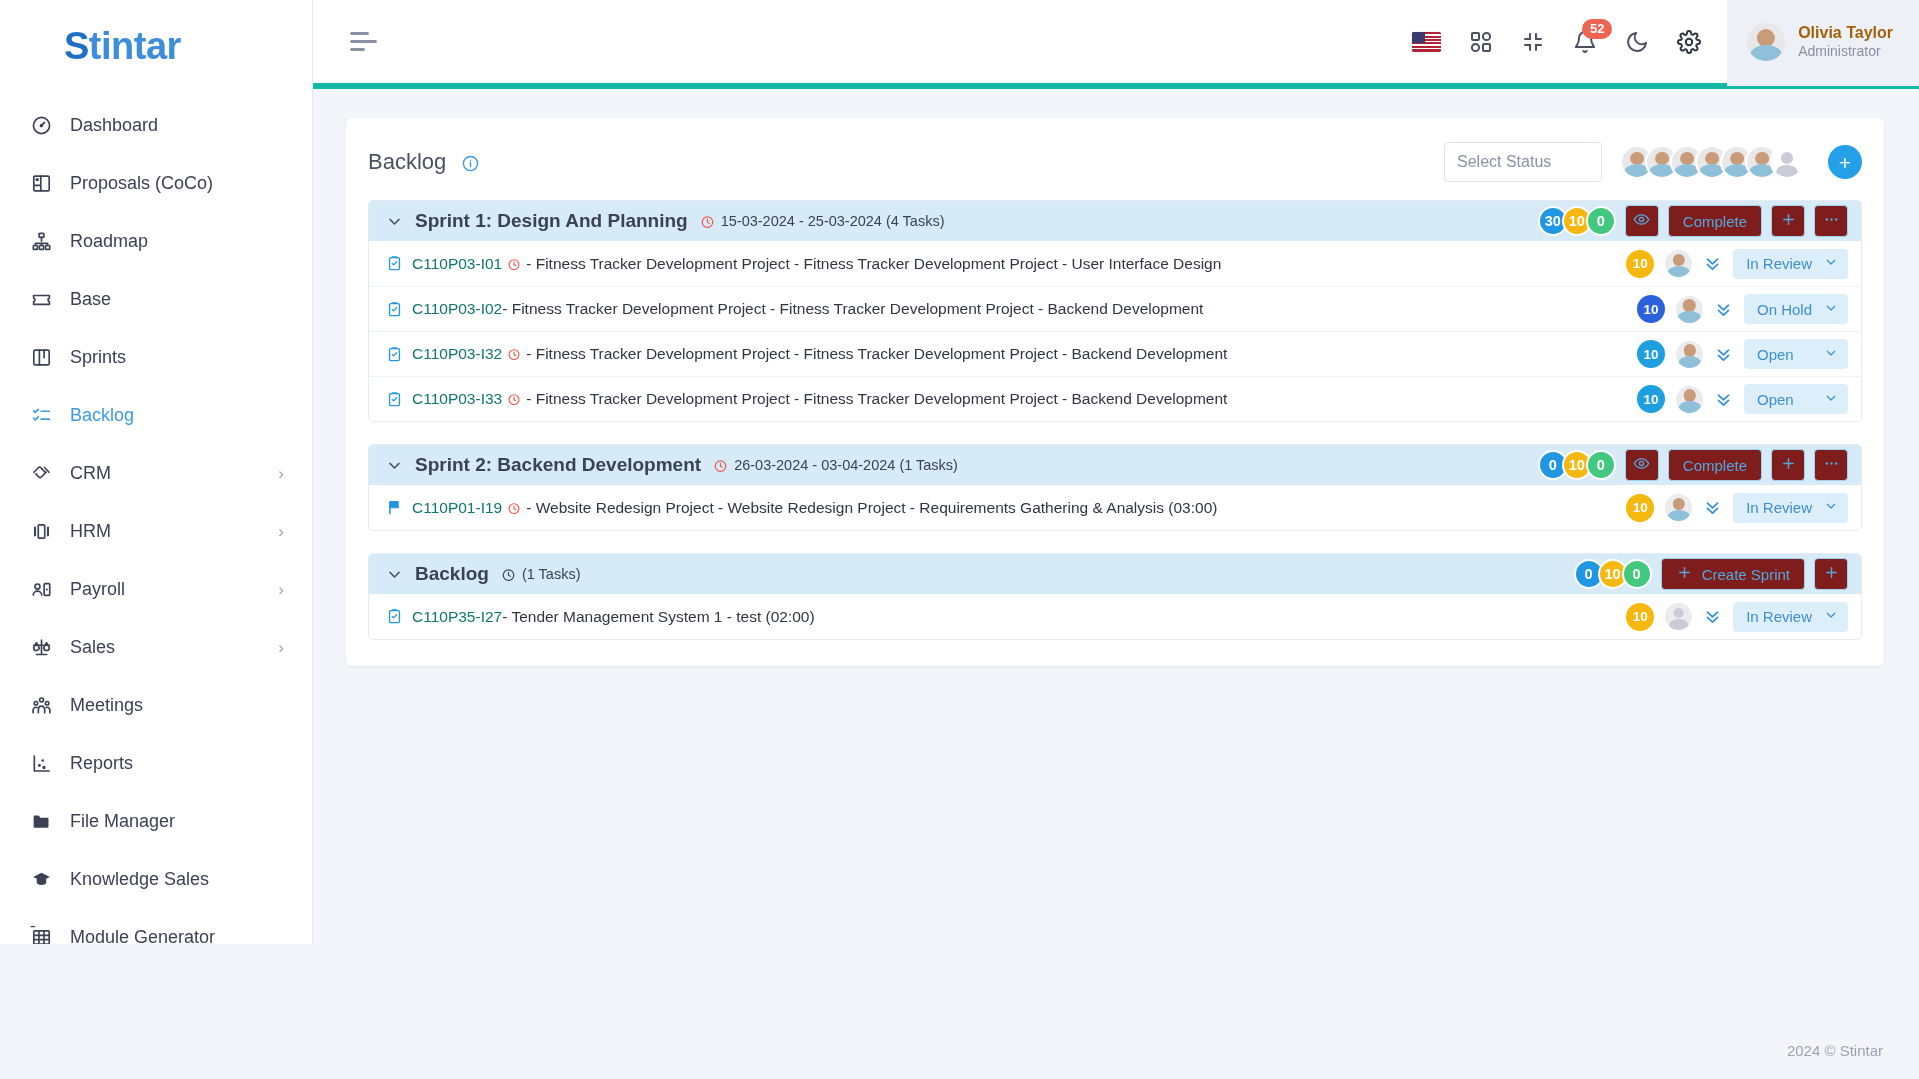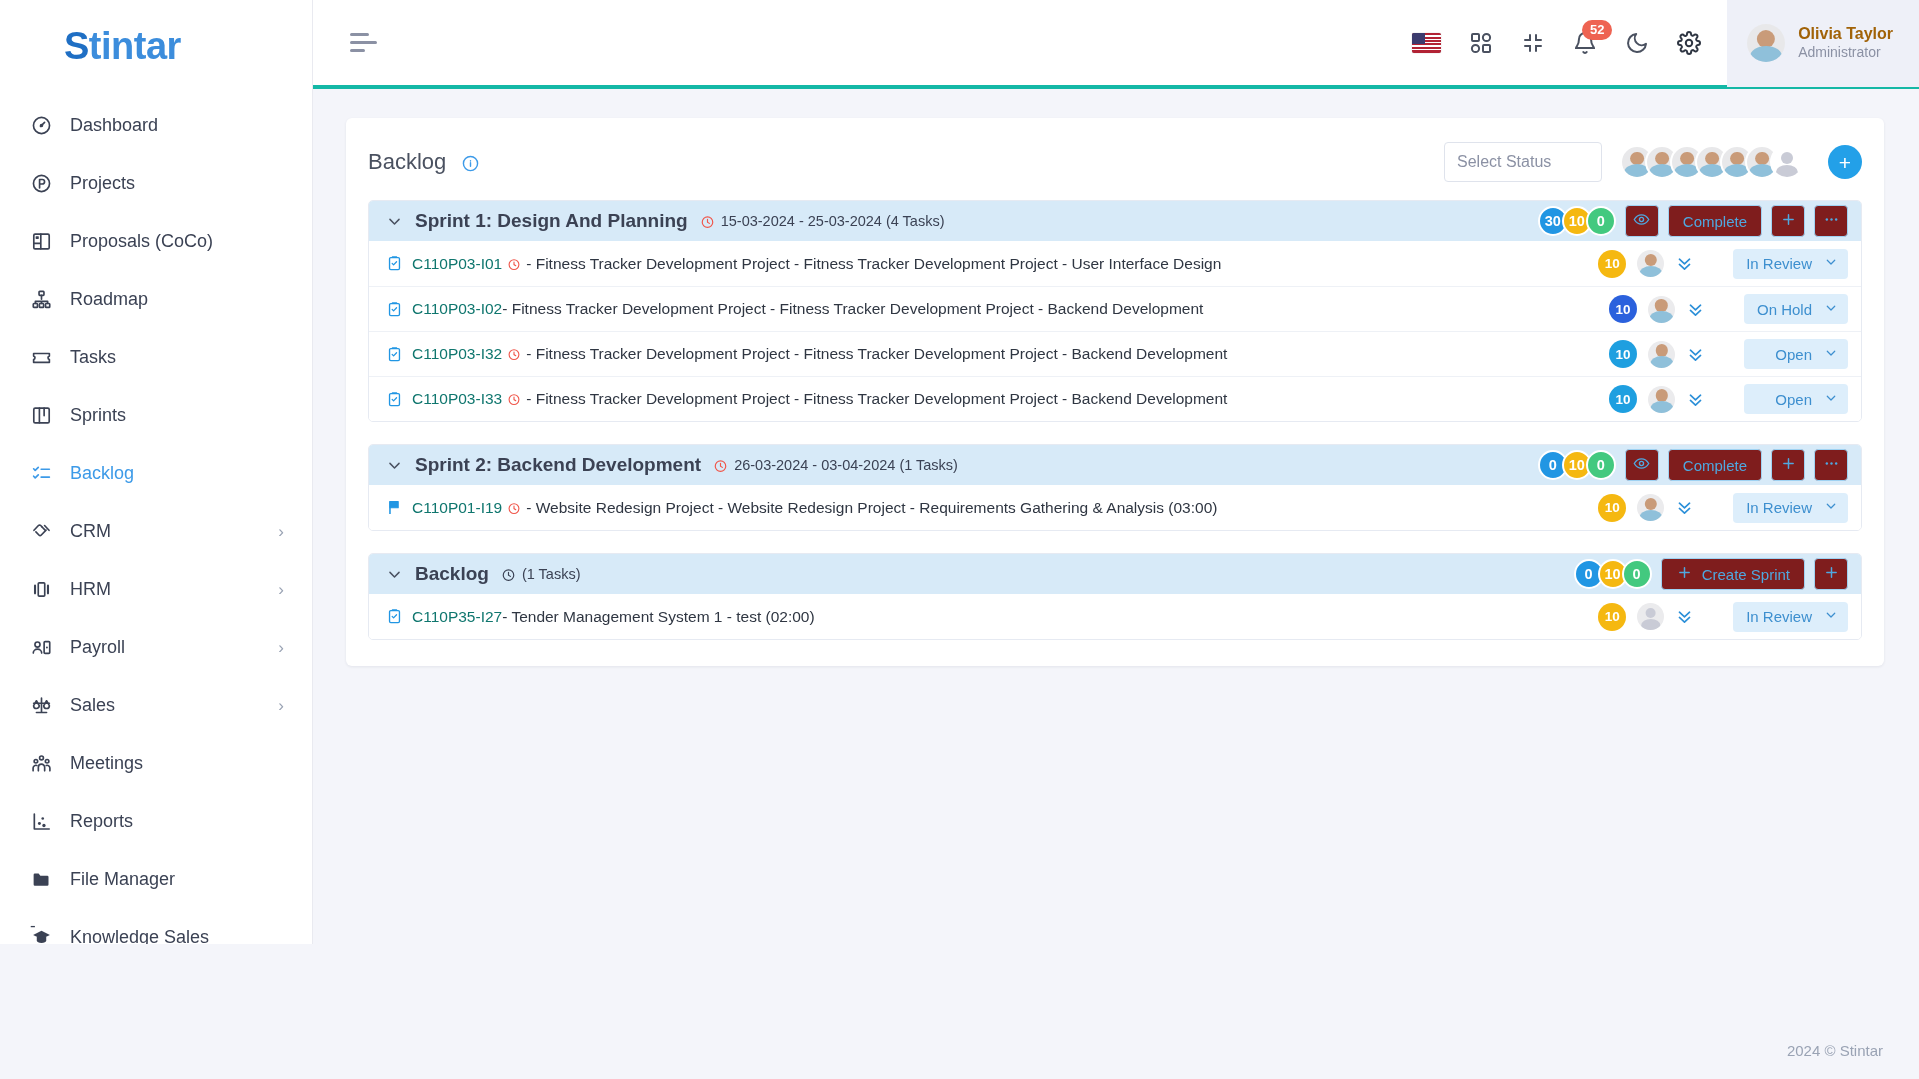--- a/index.html
+++ b/index.html
@@ -62,21 +62,21 @@
     color: #3b4254; font-size: 17px;
   }
 
   
   .main { flex: 1; display: flex; flex-direction: column; min-width: 0; }
 
   
   .topbar {
     height: 89px; background: #ffffff;
     display: flex; align-items: center;
-    border-bottom: 4px solid #14b8a6;
+    border-bottom: 6px solid #14b8a6;
     flex-shrink: 0;
   }
   .hamburger {
     margin-left: 37px; width: 30px; cursor: pointer;
     display: flex; flex-direction: column; gap: 5px;
   }
   .hamburger span {
     display: block; height: 3px; border-radius: 2px; background: #8b91a4;
   }
   .hamburger span:nth-child(1) { width: 19px; }
@@ -278,22 +278,22 @@
     width: 86%; height: 58%; transform: translateX(-50%);
     border-radius: 50% 50% 0 0; background: #8fc0da;
   }
   .task-av.empty::before { background: #c9cbd6; top: 17%; width: 40%; height: 40%; }
   .task-av.empty::after { background: #c9cbd6; bottom: -8%; width: 72%; height: 48%; }
   .dblchev { color: #2b8fd8; cursor: pointer; display: flex; align-items: center; }
   .dblchev svg { width: 19px; height: 19px; }
   .status-sel {
     background: #ddeefb; border-radius: 4px; height: 30px;
     min-width: 104px; display: flex; align-items: center;
-    justify-content: flex-end; padding: 0 10px 0 13px;
-    color: #3d8fcf; font-size: 15px; cursor: pointer; gap: 12px; margin-left: 28px;
+    justify-content: space-between; padding: 0 10px 0 13px;
+    color: #3d8fcf; font-size: 15px; cursor: pointer; gap: 12px;
   }
   .status-sel svg { width: 14px; height: 14px; flex-shrink: 0; }
 
   .footer {
     position: absolute; right: 36px; bottom: 20px;
     color: #9aa3b4; font-size: 15px;
   }
 </style>
 </head>
 <body>
@@ -313,29 +313,20 @@
               <circle cx="12" cy="12" r="9.2"></circle>
               <path d="M15.5 8.5l-4.6 4.6"></path>
               <circle cx="12" cy="12" r="1.1" fill="currentColor"></circle>
             </svg>
           </span>
           <span class="nav-label">Dashboard</span>
         </div>
         <div class="nav-item">
           <span class="ico">
             <svg viewBox="0 0 24 24" fill="none" stroke="currentColor" stroke-width="1.9" stroke-linecap="round" stroke-linejoin="round">
-              <circle cx="12" cy="12" r="9.2"></circle>
-              <path d="M9.8 17V7.4h3.1a2.6 2.6 0 010 5.2H9.8"></path>
-            </svg>
-          </span>
-          <span class="nav-label">Projects</span>
-        </div>
-        <div class="nav-item">
-          <span class="ico">
-            <svg viewBox="0 0 24 24" fill="none" stroke="currentColor" stroke-width="1.9" stroke-linecap="round" stroke-linejoin="round">
               <rect x="3.2" y="3.6" width="17.6" height="16.8" rx="1.4"></rect>
               <path d="M3.2 14.2h8M11.2 3.6v16.8"></path>
               <rect x="5.3" y="6" width="3.6" height="3" rx=".5" fill="currentColor" stroke="none"></rect>
             </svg>
           </span>
           <span class="nav-label">Proposals (CoCo)</span>
         </div>
         <div class="nav-item">
           <span class="ico">
             <svg viewBox="0 0 24 24" fill="none" stroke="currentColor" stroke-width="1.9" stroke-linecap="round" stroke-linejoin="round">
@@ -347,21 +338,21 @@
             </svg>
           </span>
           <span class="nav-label">Roadmap</span>
         </div>
         <div class="nav-item">
           <span class="ico">
             <svg viewBox="0 0 24 24" fill="none" stroke="currentColor" stroke-width="1.9" stroke-linecap="round" stroke-linejoin="round">
               <path d="M3 7.4h18v3a2 2 0 000 3.9v3.3H3v-3.3a2 2 0 000-3.9z"></path>
             </svg>
           </span>
-          <span class="nav-label">Tasks</span>
+          <span class="nav-label">Base</span>
         </div>
         <div class="nav-item">
           <span class="ico">
             <svg viewBox="0 0 24 24" fill="none" stroke="currentColor" stroke-width="1.9" stroke-linecap="round" stroke-linejoin="round">
               <rect x="3.2" y="3.6" width="17.6" height="16.8" rx="1.6"></rect>
               <path d="M9.6 3.6v16.8M15 3.6v8.6" stroke-width="1.9"></path>
             </svg>
           </span>
           <span class="nav-label">Sprints</span>
         </div>

